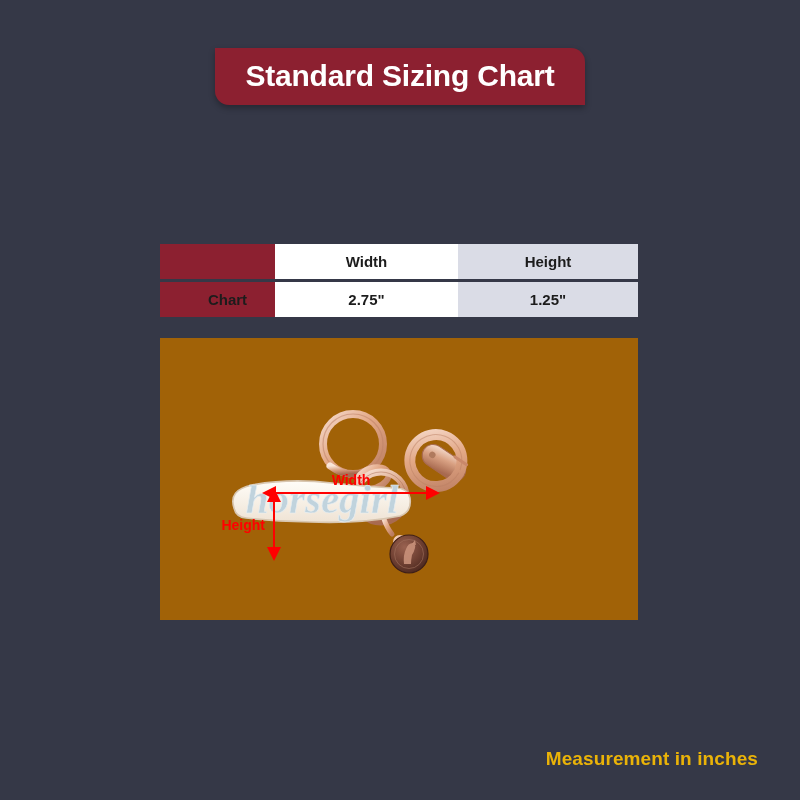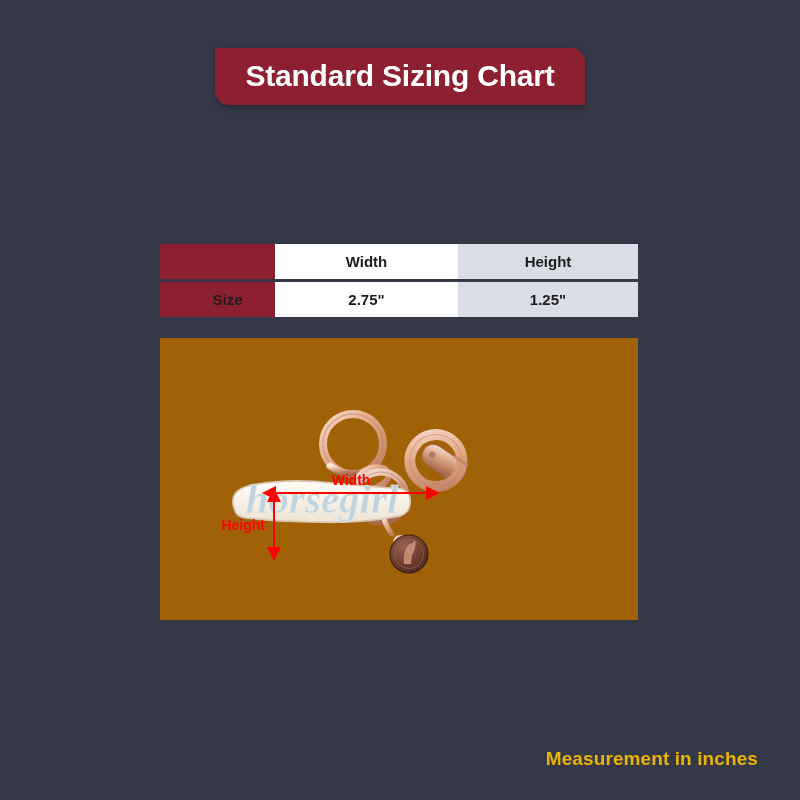--- a/index.html
+++ b/index.html
@@ -102,21 +102,21 @@
 </div>
 
 <table id="size-table">
   <tbody>
       <tr>
     <td class="col-label empty"></td>
     <td class="col-width">Width</td>
     <td class="col-height">Height</td>
   </tr>
   <tr class="body-row">
-    <td class="col-label">Size</td>
+    <td class="col-label">Chart</td>
     <td class="col-width">2.75"</td>
     <td class="col-height">1.25"</td>
   </tr>
 </tbody>
   </table>
 
 <div id="product-panel">
   <svg id="product-svg" viewBox="0 0 478 282" xmlns="http://www.w3.org/2000/svg">
     <defs>
       <linearGradient id="rg" x1="0" y1="0" x2="1" y2="1">

